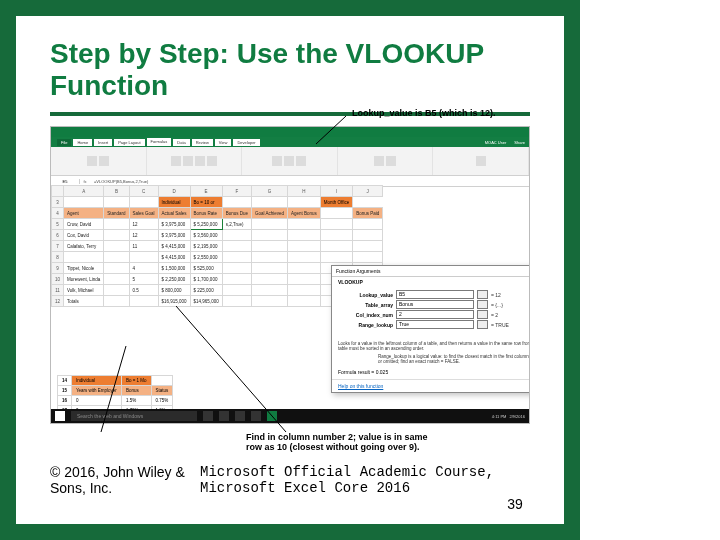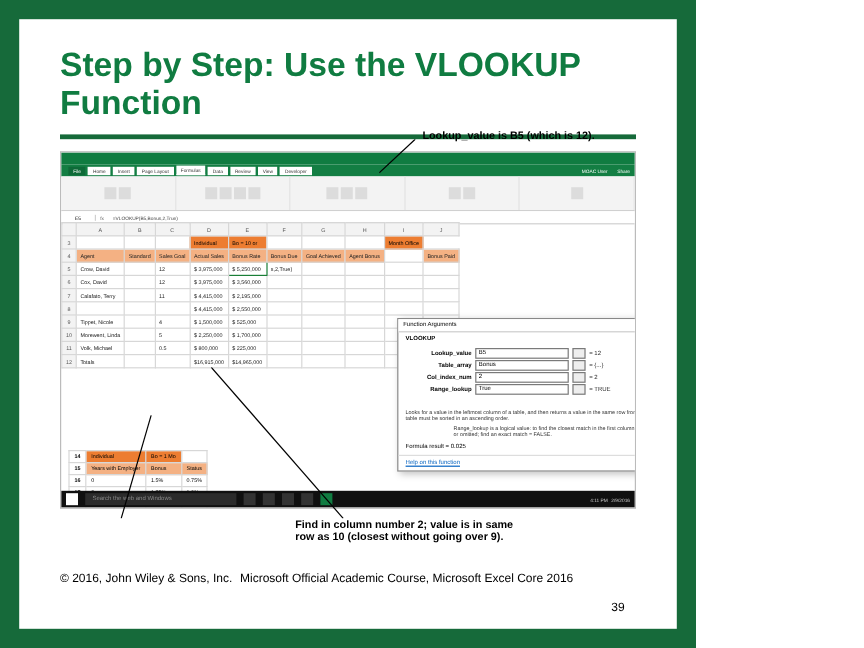--- a/index.html
+++ b/index.html
@@ -42,23 +42,23 @@
   .dlg-help{color:#0563c1;font-size:5px;text-decoration:underline;}
   .dlg-btn{border:1px solid #888;background:#e1e1e1;font-size:5px;padding:1px 10px;margin-left:3px;}
   .taskbar{position:absolute;left:0;right:0;bottom:0;height:14px;background:#101010;display:flex;align-items:center;gap:6px;padding:0 4px;}
   .tb-start{width:10px;height:10px;background:#fff;}
   .tb-search{width:120px;height:10px;background:#2b2b2b;color:#888;font-size:5px;display:flex;align-items:center;padding-left:6px;}
   .tb-ico{width:10px;height:10px;background:#333;}
   .tb-right{margin-left:auto;display:flex;align-items:center;gap:3px;color:#ccc;font-size:4px;}
   .callout-b1{position:absolute;top:416px;left:60px;font-size:9px;font-weight:700;color:#000;line-height:1.15;}
   .callout-b2{position:absolute;top:416px;left:230px;font-size:9px;font-weight:700;color:#000;line-height:1.15;}
   svg.lead{position:absolute;pointer-events:none;}
-  .footer{position:absolute;left:34px;right:34px;bottom:12px;display:flex;align-items:center;font-size:10px;color:#000;}
+  .footer{position:absolute;left:34px;right:34px;bottom:12px;display:flex;align-items:center;font-size:14px;color:#000;}
   .footer .copy{width:150px;}
-  .footer .course{flex:1;}
+  .footer .course{flex:1;font-family:Liberation Mono, monospace;}
   .footer .pg{width:30px;text-align:center;margin-top:48px;}
   .bonus-table{position:absolute;top:190px;left:6px;}
   table.bonus{border-collapse:collapse;font-size:4.5px;}
   table.bonus th,table.bonus td{border:1px solid #d7d7d7;padding:1px 4px;height:7px;}
 </style>
 </head>
 <body>
 
 <div class="slide">
   <div class="inner">

